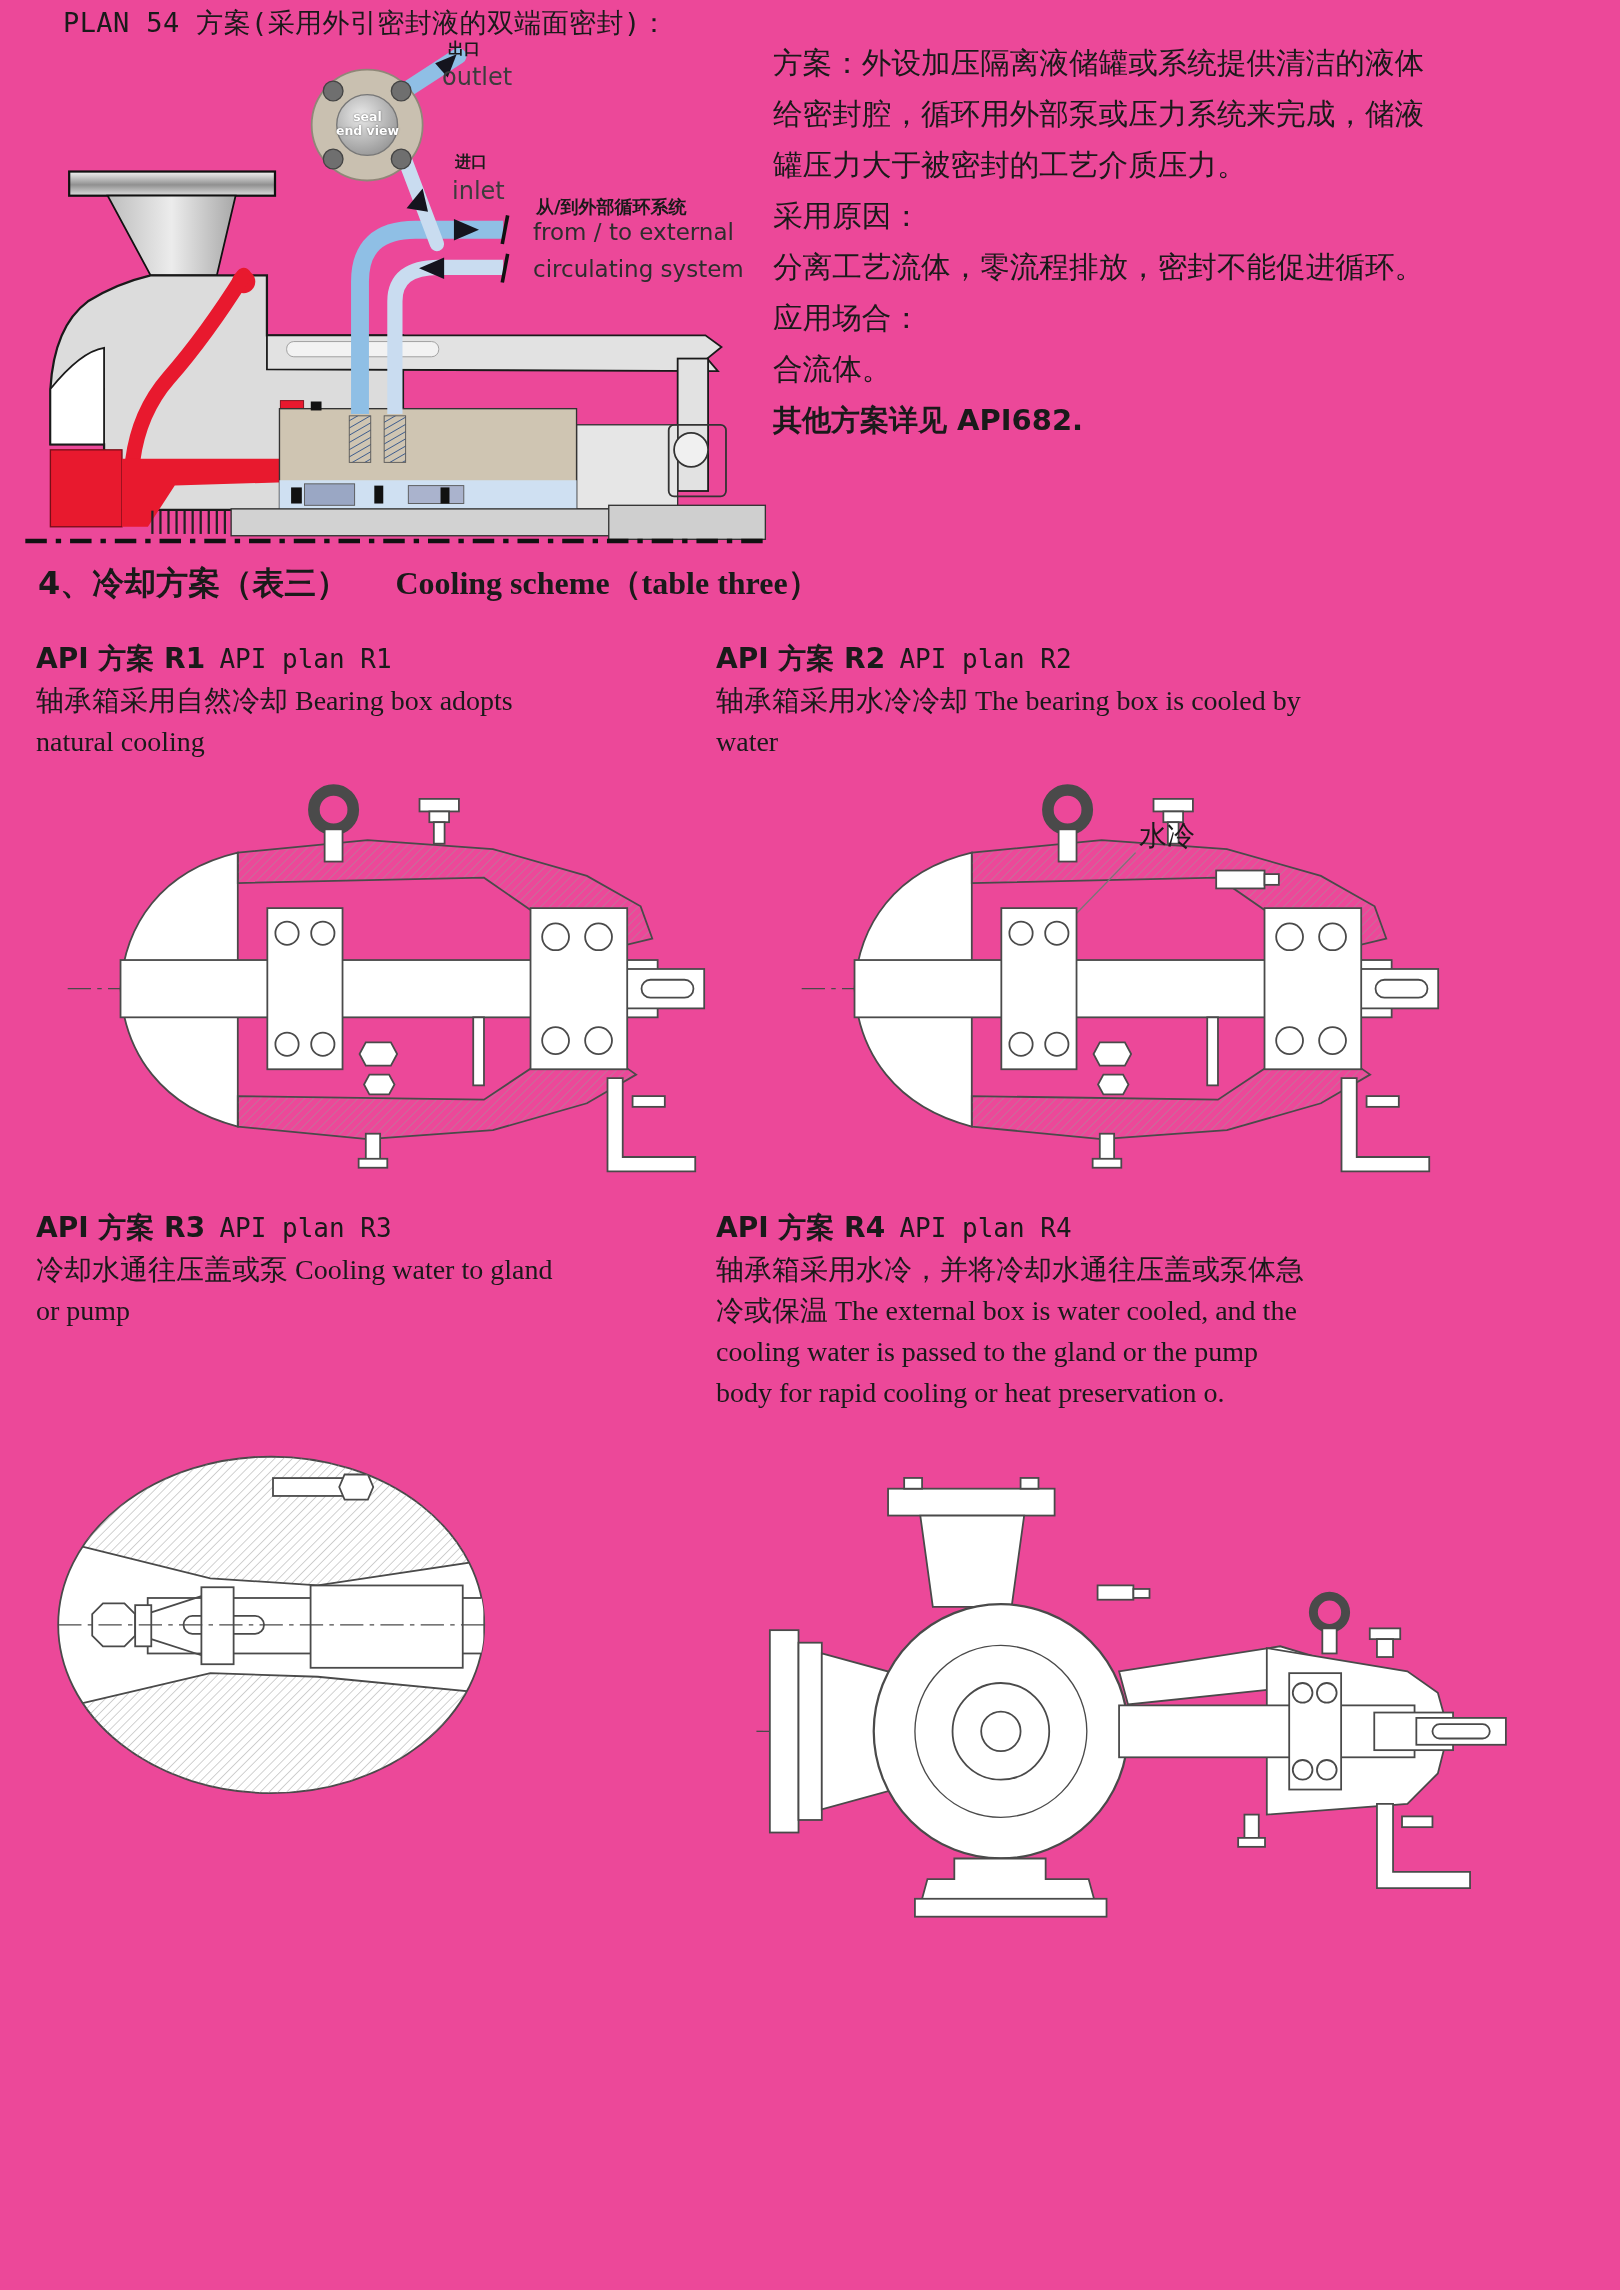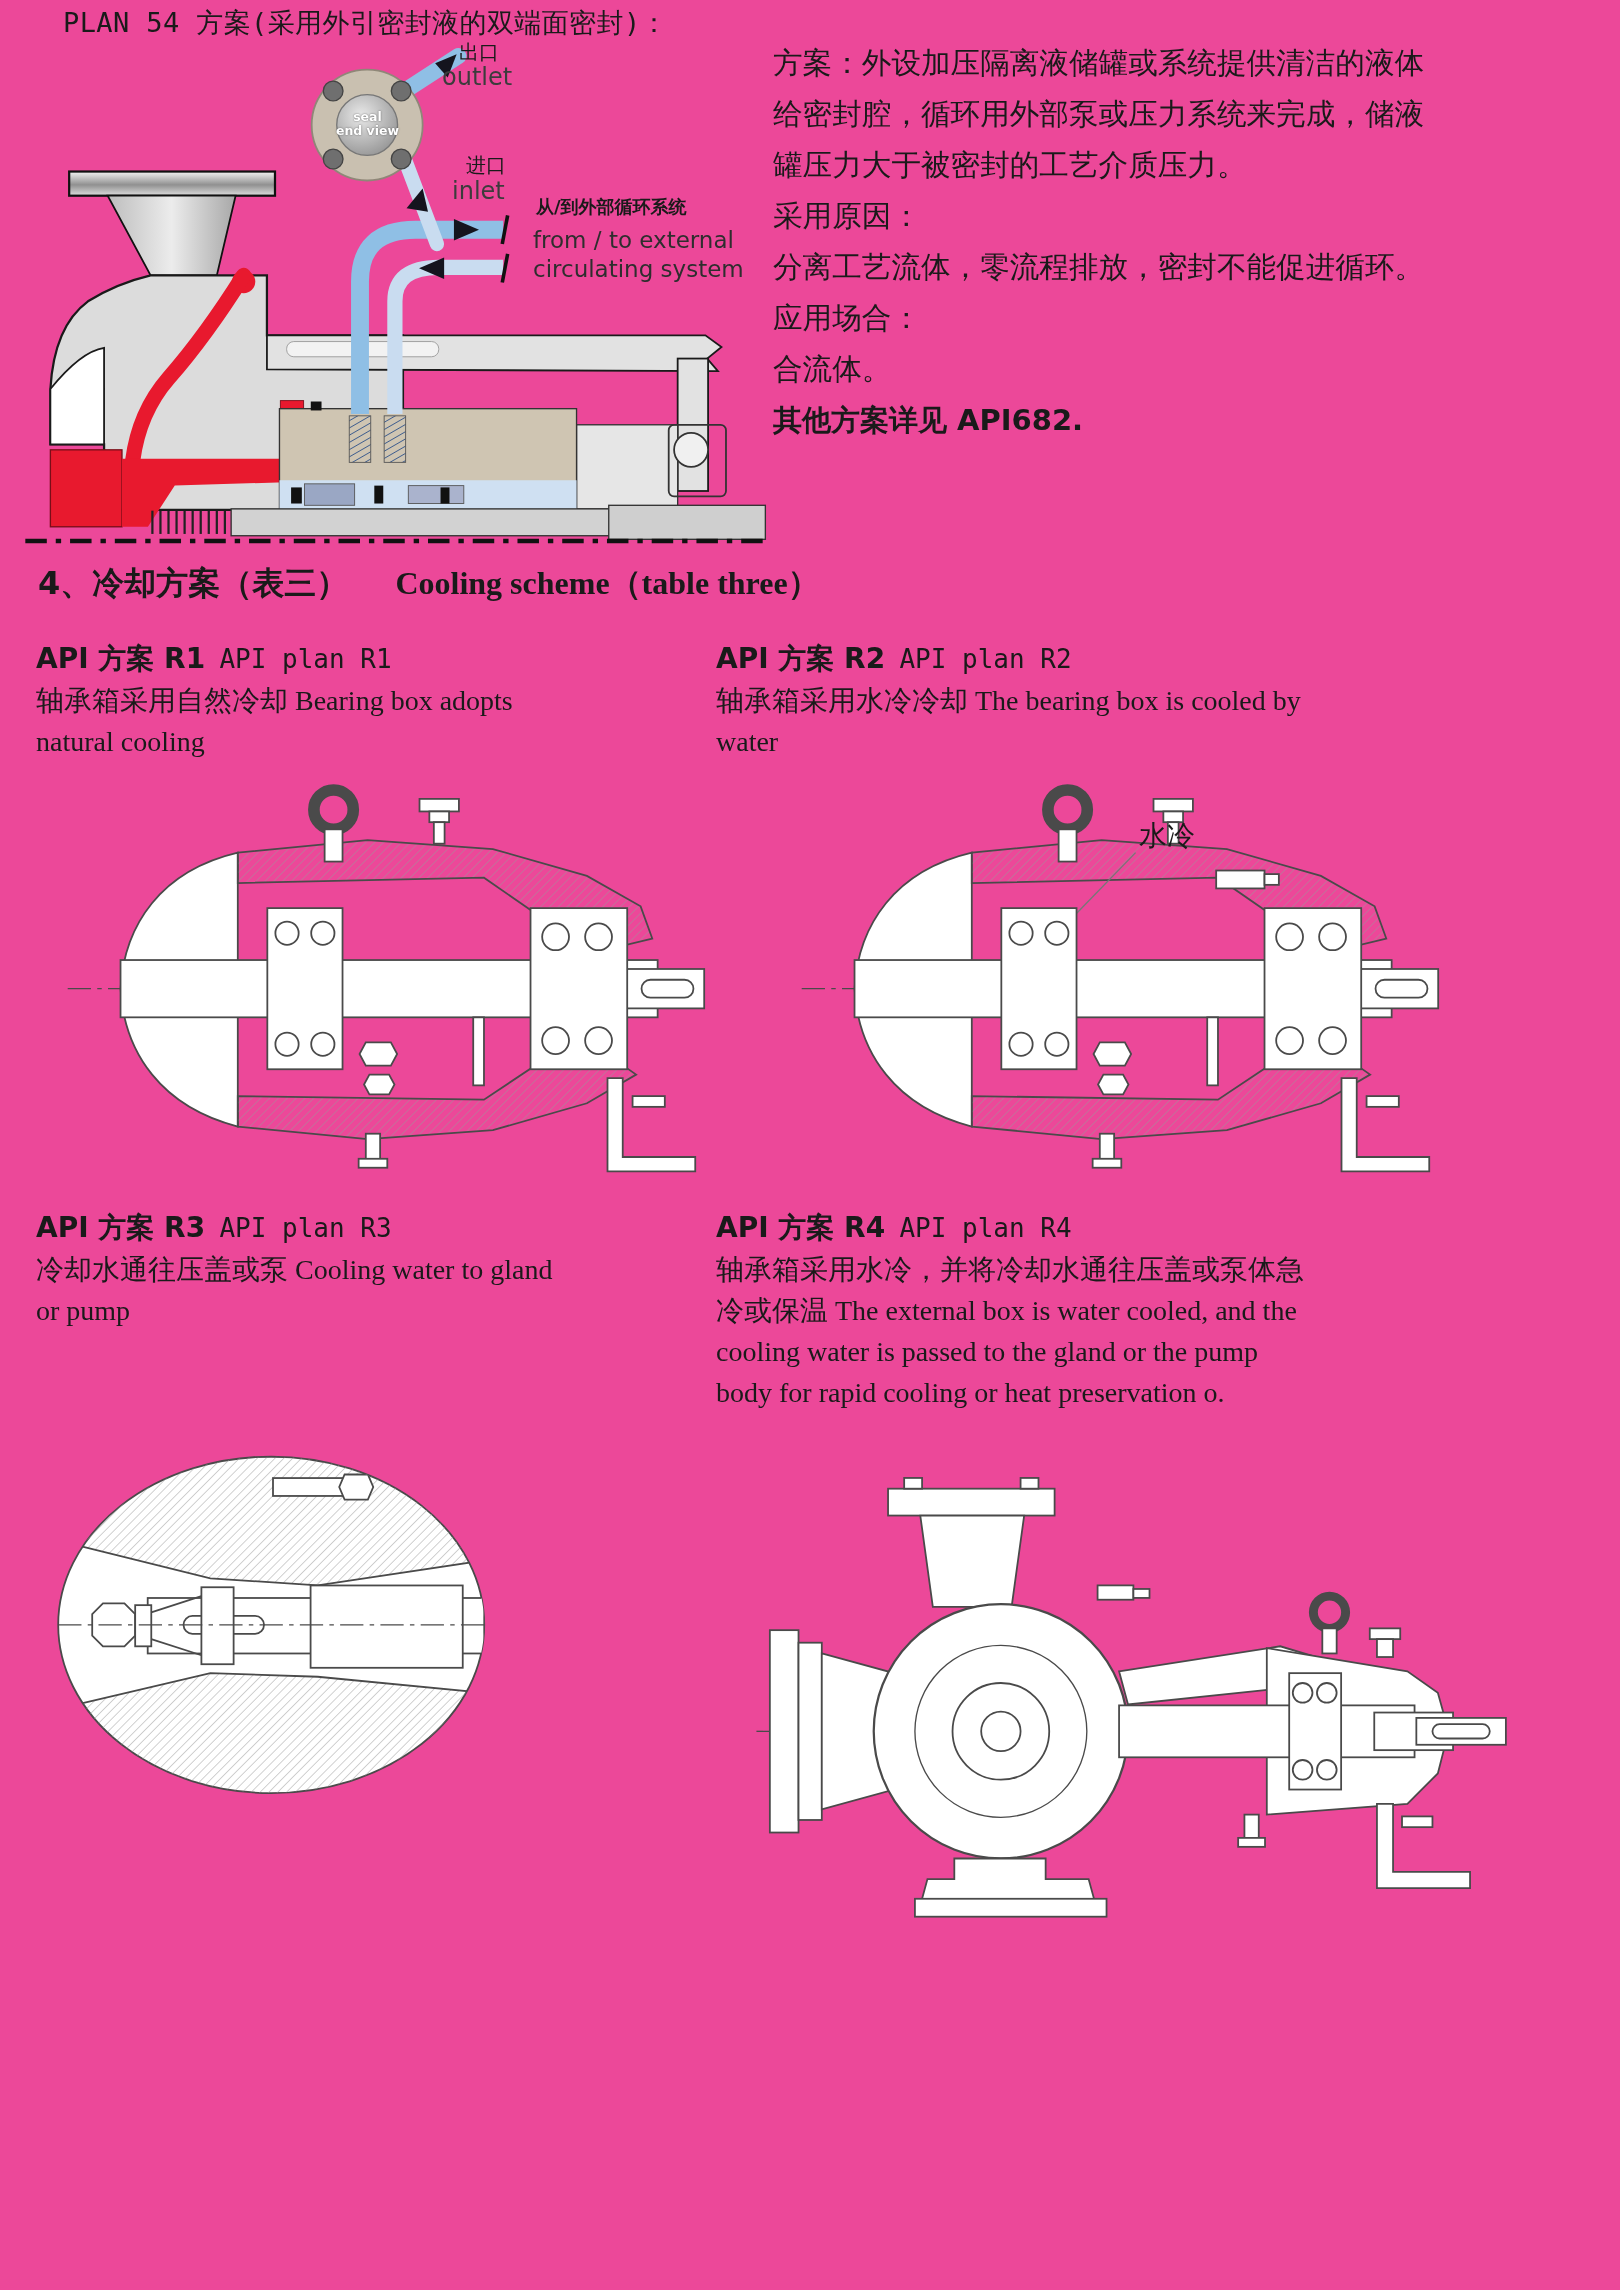--- a/index.html
+++ b/index.html
@@ -12,21 +12,21 @@
         white-space:nowrap;}
   .desc .dline{height:51px;}
   .desc .dline:last-child{font-weight:bold;font-family:"DejaVu Sans",sans-serif;font-size:29px;}
   .secthead{font-size:32px;font-weight:bold;white-space:nowrap;}
   .secthead .zh{font-family:"DejaVu Sans",sans-serif;}
   .secthead .en{font-family:"Liberation Serif",serif;margin-left:36px;text-align:center;}
   .planblock{font-family:"Liberation Serif","DejaVu Sans",serif;font-size:28px;line-height:41px;
              white-space:nowrap;}
   .planblock .t-zh{font-family:"DejaVu Sans",sans-serif;font-weight:bold;}
   .planblock .t-en{font-family:"DejaVu Sans Mono",monospace;font-size:26px;margin-left:14.3px;}
-  .figlabel-zh{font-weight:normal;font-size:20px;white-space:nowrap;margin-left:11px;}
+  .figlabel-zh{font-weight:bold;font-size:16px;white-space:nowrap;}
   .figlabel-en{font-size:24px;color:#3c3c3c;white-space:nowrap;}
   .ext-zh{font-weight:bold;font-size:18px;white-space:nowrap;}
   .ext-en{font-size:23px;color:#2e2e2e;white-space:nowrap;}
   .shuileng{font-family:"Liberation Serif","DejaVu Sans",serif;font-size:28px;white-space:nowrap;}
   .sealtext{color:#ffffff;font-weight:bold;font-size:12.5px;line-height:14.3px;text-align:center;
             width:81px;text-shadow:0 0 1.8px #555;}
   svg.tech{position:absolute;}
 </style>
 </head>
 <body>
@@ -128,21 +128,21 @@
 
   <div class="abs sealtext" style="left:327px;top:110px;">
     <div>seal</div>
     <div>end view</div>
   </div>
   <div class="abs figlabel-zh" style="left:448px;top:39px;">出口</div>
   <div class="abs figlabel-en" style="left:442px;top:63px;">outlet</div>
   <div class="abs figlabel-zh" style="left:455px;top:152px;">进口</div>
   <div class="abs figlabel-en" style="left:452px;top:177px;">inlet</div>
   <div class="abs ext-zh" style="left:536px;top:195px;">从/到外部循环系统</div>
-  <div class="abs ext-en" style="left:533px;top:227px;">from / to external</div>
+  <div class="abs ext-en" style="left:533px;top:219px;">from / to external</div>
   <div class="abs ext-en" style="left:533px;top:256px;">circulating system</div>
 
   <div class="abs desc" style="left:773px;top:38px;">
     <div class="dline">方案：外设加压隔离液储罐或系统提供清洁的液体</div>
     <div class="dline">给密封腔，循环用外部泵或压力系统来完成，储液</div>
     <div class="dline">罐压力大于被密封的工艺介质压力。</div>
     <div class="dline">采用原因：</div>
     <div class="dline">分离工艺流体，零流程排放，密封不能促进循环。</div>
     <div class="dline">应用场合：</div>
     <div class="dline">合流体。</div>

